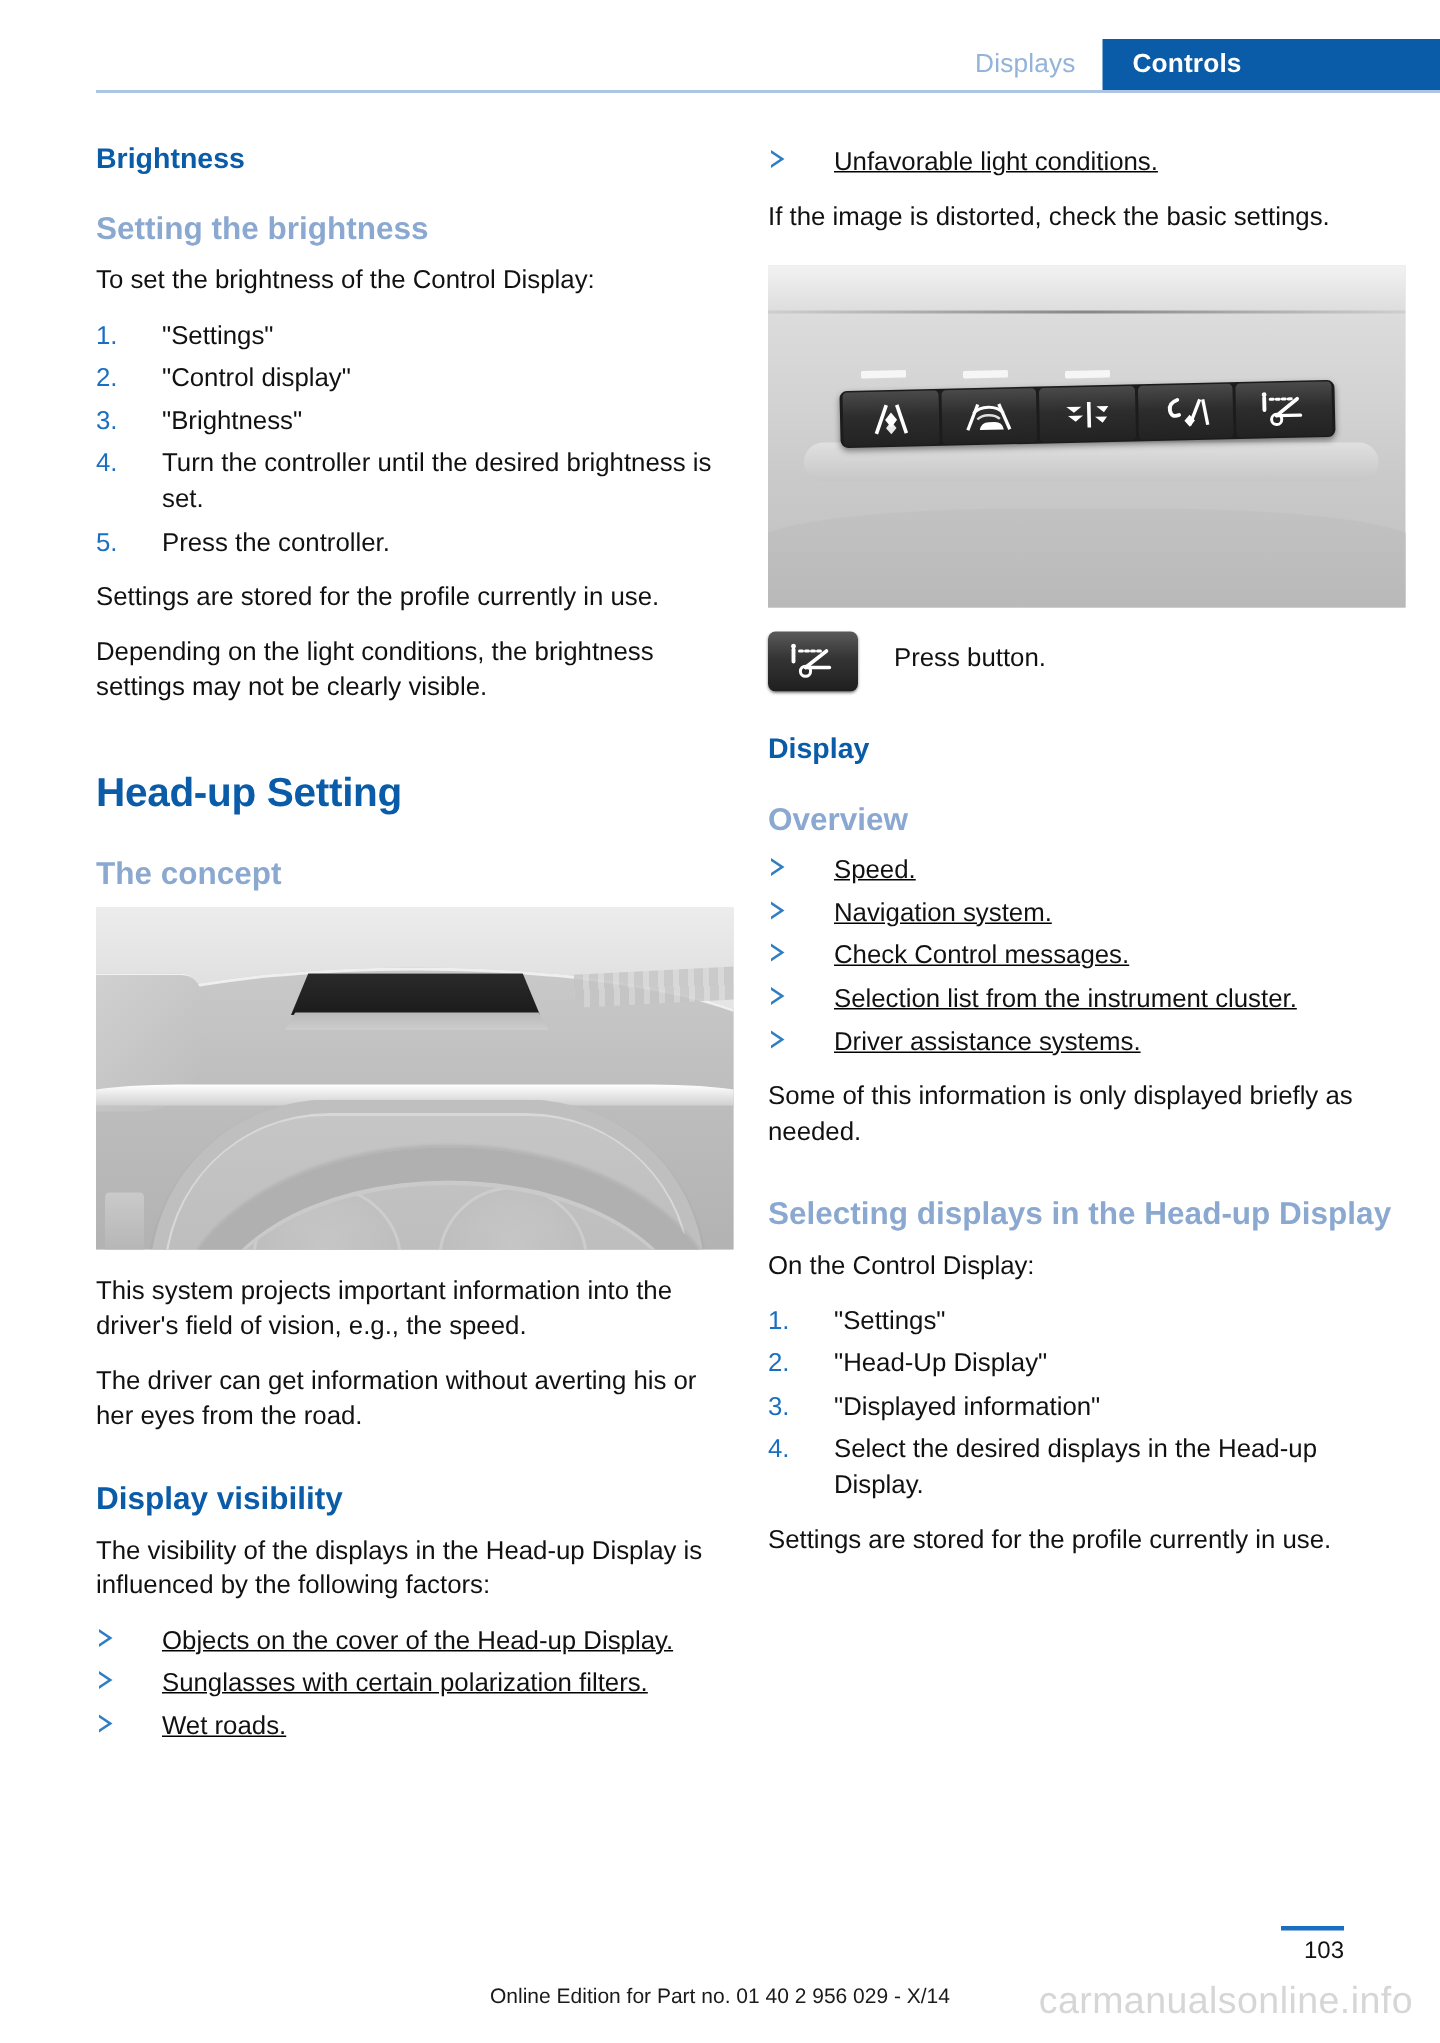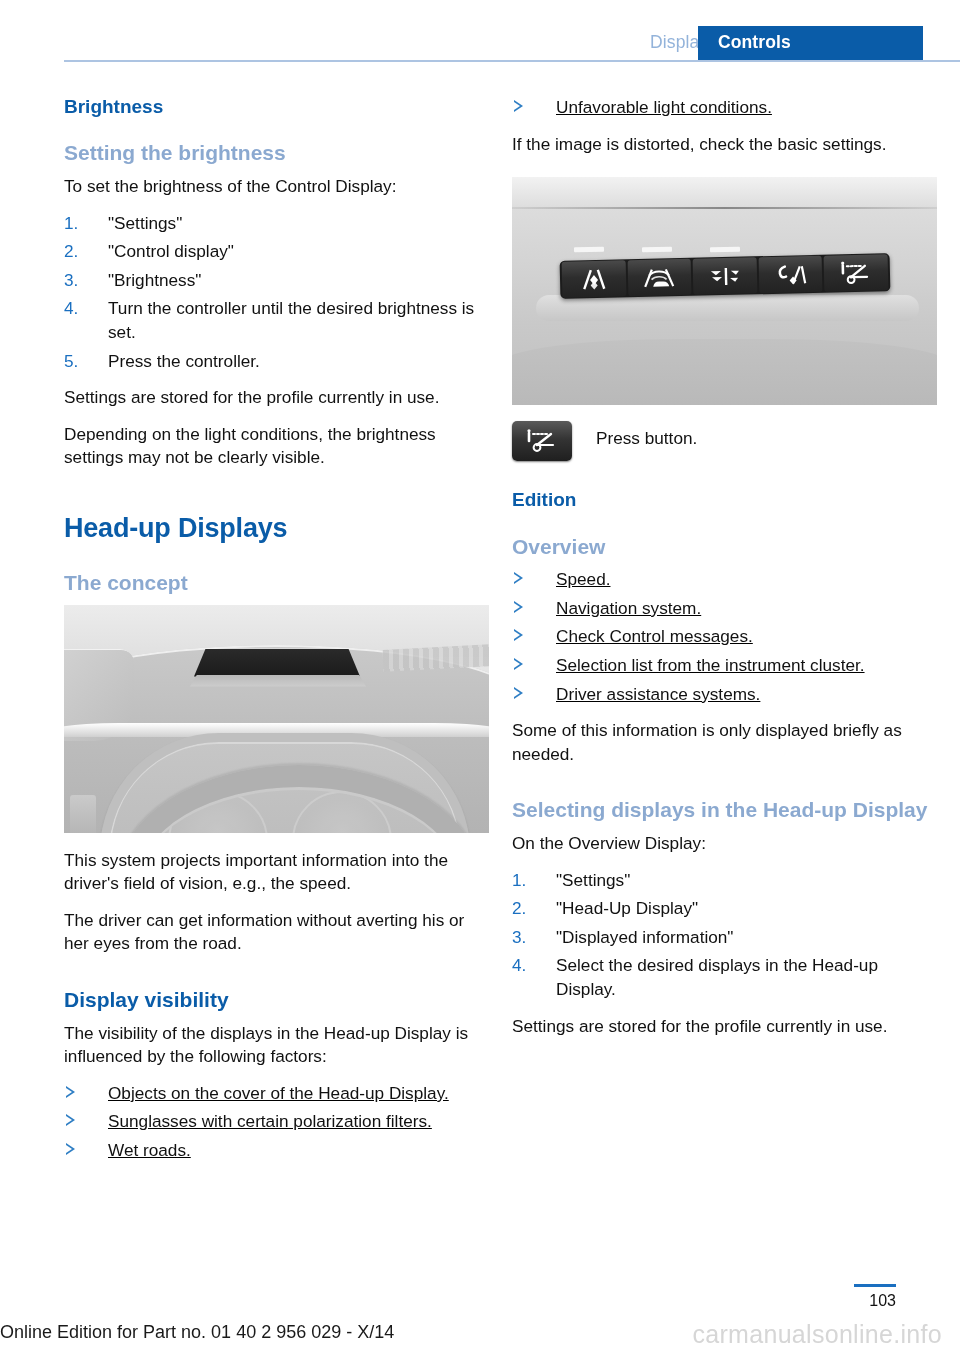--- a/index.html
+++ b/index.html
@@ -18,21 +18,21 @@
 
   
   .header {
     position: absolute;
     top: 0; left: 0;
     width: 960px;
     height: 62px;
   }
   .tab-controls {
     position: absolute;
-    left: 698px;
+    left: 735px;
     top: 26px;
     width: 225px;
     height: 34px;
     background: #0a5ca8;
   }
   .tab-controls-label {
     position: absolute;
     left: 20px;
     top: 6px;
     font-size: 17.5px;
@@ -371,22 +371,22 @@
     position: absolute;
     right: 64px;
     top: 20px;
     font-size: 16px;
     color: #111111;
   }
   .footer-line {
     position: absolute;
     left: 0; right: 0;
     top: 50px;
-    text-align: left;
-    font-size: 18px;
+    text-align: center;
+    font-size: 14px;
     color: #1a1a1a;
   }
   .watermark {
     position: absolute;
     right: 18px;
     top: 48px;
     font-size: 25px;
     color: #d6d6d6;
     letter-spacing: .3px;
     white-space: nowrap;
@@ -418,21 +418,21 @@
       <li><span class="num">4.</span><span>Turn the controller until the desired brightness is set.</span></li>
       <li><span class="num">5.</span><span>Press the controller.</span></li>
     </ol>
 
   <p class="txt">Settings are stored for the profile currently in use.</p>
 
   <p class="txt">Depending on the light conditions, the brightness settings may not be clearly visible.</p>
 
   <div class="spacer-lg"></div>
 
-  <h1 class="big">Head-up Displays</h1>
+  <h1 class="big">Head-up Setting</h1>
 
   <h2 class="sub">The concept</h2>
 
   <div class="figure fig-dash">
     <div class="dash-bg"></div>
     <div class="dash-top"></div>
     <div class="dash-hood"></div>
     <div class="dash-right-grille"></div>
     <div class="dash-hud-cover"></div>
     <div class="dash-hud-lip"></div>
@@ -548,39 +548,39 @@
         <circle cx="8" cy="1.8" r="1.6" fill="#fff"></circle>
         <path d="M12 5 h2 M16 5 h2 M20 5 h2 M24 5 h2" stroke="#fff" stroke-width="2" stroke-linecap="round"></path>
         <path d="M30 5 L16 16" stroke="#fff" stroke-width="2.4" stroke-linecap="round"></path>
         <path d="M16 16 L32 16" stroke="#fff" stroke-width="2.2" stroke-linecap="round"></path>
         <circle cx="16" cy="18.5" r="3.4" stroke="#fff" stroke-width="2" fill="none"></circle>
       </svg>
     </div>
     <div class="press-label">Press button.</div>
   </div>
 
-  <h1 class="sec" style="margin-bottom:22px">Edition</h1>
+  <h1 class="sec" style="margin-bottom:22px">Display</h1>
 
   <h2 class="sub">Overview</h2>
 
   <ul class="bullets" id="right-overview">
       <li><span class="tri"></span><span>Speed.</span></li>
       <li><span class="tri"></span><span>Navigation system.</span></li>
       <li><span class="tri"></span><span>Check Control messages.</span></li>
       <li><span class="tri"></span><span>Selection list from the instrument cluster.</span></li>
       <li><span class="tri"></span><span>Driver assistance systems.</span></li>
     </ul>
 
   <p class="txt">Some of this information is only displayed briefly as needed.</p>
 
   <div class="spacer-md"></div>
 
   <h2 class="sub">Selecting displays in the Head-up Display</h2>
 
-  <p class="txt">On the Overview Display:</p>
+  <p class="txt">On the Control Display:</p>
 
   <ol class="steps" id="right-steps">
       <li><span class="num">1.</span><span>"Settings"</span></li>
       <li><span class="num">2.</span><span>"Head-Up Display"</span></li>
       <li><span class="num">3.</span><span>"Displayed information"</span></li>
       <li><span class="num">4.</span><span>Select the desired displays in the Head-up Display.</span></li>
     </ol>
 
   <p class="txt">Settings are stored for the profile currently in use.</p>
 </div>

